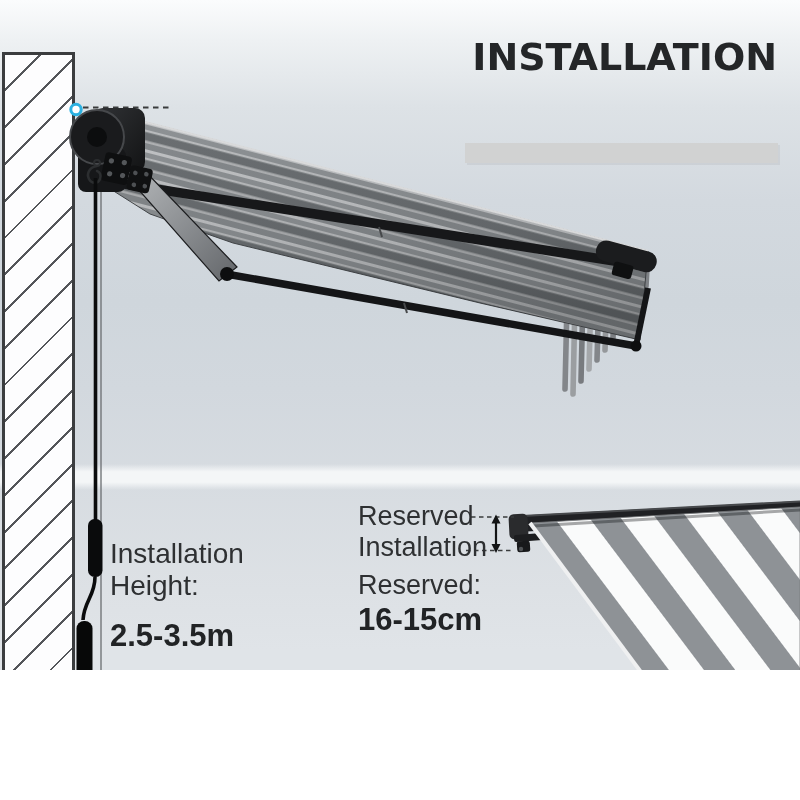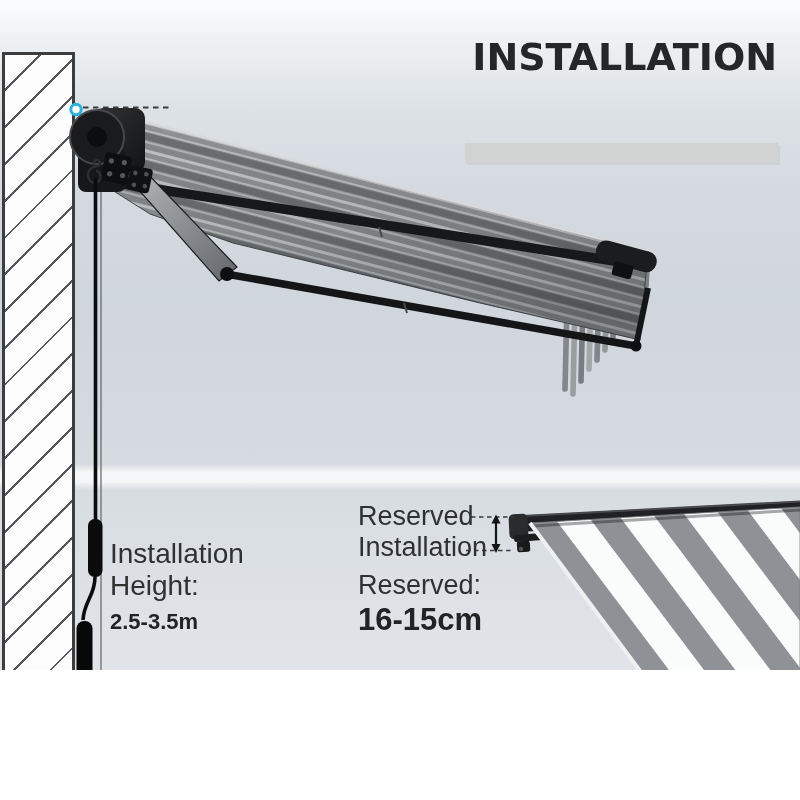--- a/index.html
+++ b/index.html
@@ -26,21 +26,21 @@
   .title{
     position:absolute;top:33px;right:23px;text-align:right;
     font-family:"DejaVu Sans","Liberation Sans",sans-serif;
     font-weight:bold;font-size:38px;line-height:49px;letter-spacing:0px;color:#242628;
   }
   .title-bar{
     position:absolute;left:465px;top:143px;width:313px;height:20px;background:#d1d2d2;
     box-shadow:2px 2px 0 rgba(0,0,0,0.05);
   }
   .note{position:absolute;color:#2e3032;font-size:28px;line-height:32px;}
-  .note .nvalue{font-weight:bold;font-size:22px;line-height:36px;margin-top:2px;color:#212325;}
+  .note .nvalue{font-weight:bold;font-size:31px;line-height:36px;margin-top:16px;color:#212325;}
   .note-height{left:110px;top:538px;}
   .note-reserved{left:337px;top:501px;font-size:27px;line-height:31px;margin-left:21px;}
   .note-reserved .nline-gap{margin-top:7px;}
   .note-reserved .nvalue{font-size:31px;line-height:35px;margin-top:1px;}
 </style>
 </head>
 <body>
 
 <div class="stage">
 

